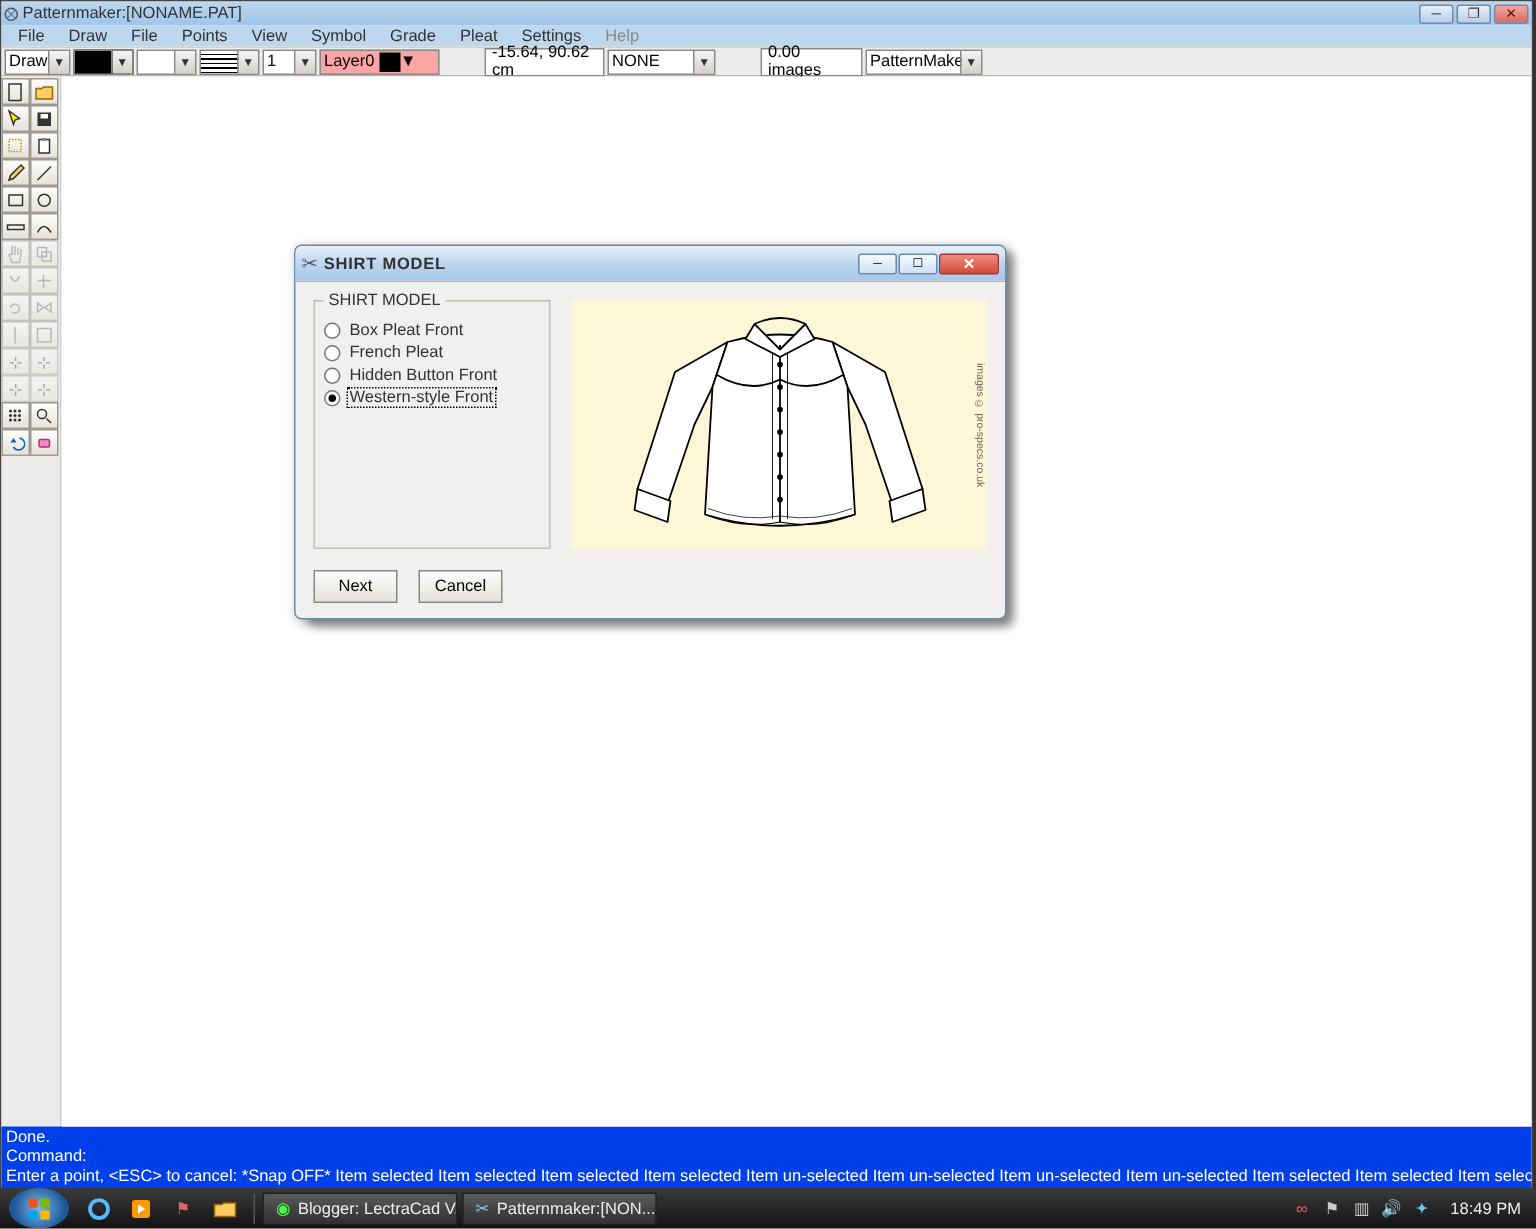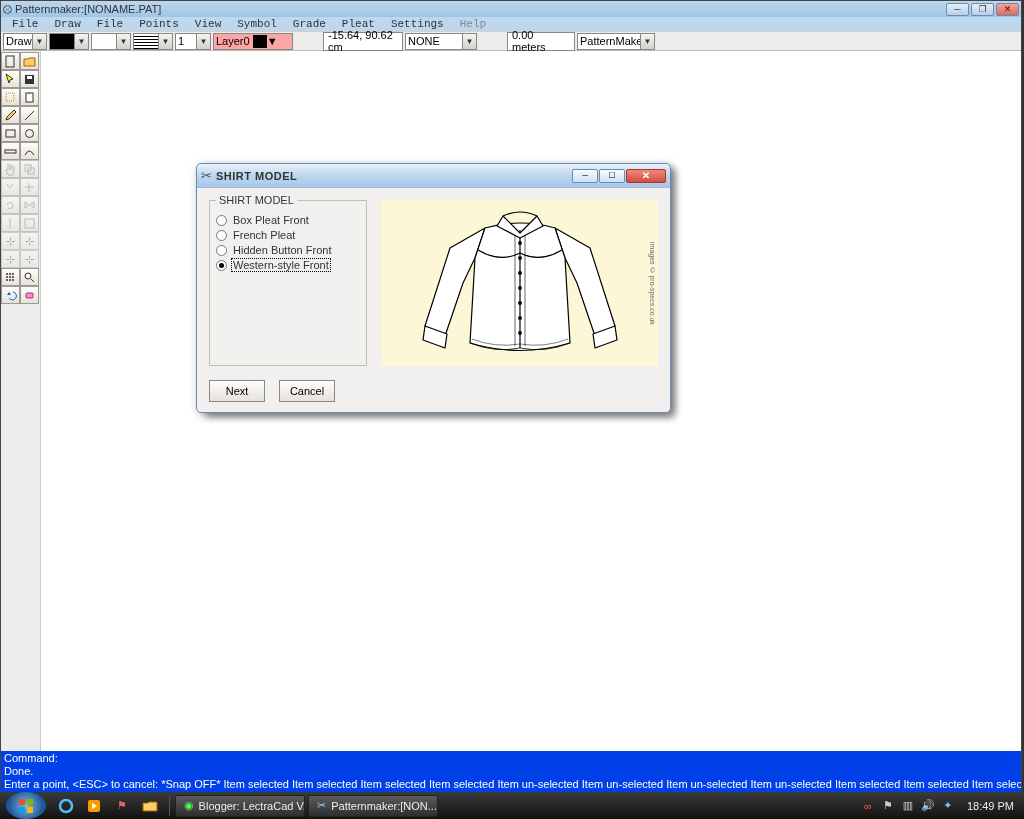--- a/index.html
+++ b/index.html
@@ -11,21 +11,21 @@
   
   .titlebar { height: 16px; background: linear-gradient(#bdd7ee,#a0c4e8); display: flex; align-items: center; padding: 0 2px; font-size: 11px; }
   .titlebar .scissors { width: 9px; height: 9px; border-radius: 50%; border: 1px solid #555; display:flex; align-items:center; justify-content:center; margin-right:3px;}
   .title-text { flex: 1; color: #333; }
   .win-btns { display:flex; gap:2px; margin-left:auto; }
   .win-btn { width: 23px; height: 13px; background: linear-gradient(#e6eff8,#b9cee6); border:1px solid #6a8bb0; border-radius:2px; display:flex; align-items:center; justify-content:center; font-size:9px; color:#333;}
   .win-btn.close { background: linear-gradient(#f2a6a0,#d96b61); color:#4a0e0e; }
 
   
   .menubar { height: 14px; background: #bdd7ee; display:flex; align-items:center; padding: 0 4px; gap: 2px; font-size:11px;}
-  .menu-item { padding: 0 7px; color:#333;font-family:Liberation Mono, monospace; }
+  .menu-item { padding: 0 7px; color:#333; }
   .menu-item.dim{ color:#888;}
 
   
   .propbar { height: 20px; background:#edeceb; border-top:1px solid #d4d0c8; border-bottom:1px solid #bdb9b0; display:flex; align-items:center; padding:0 2px; gap:2px; font-size:11px;}
   .pb-combo { height:17px; border:1px solid #888; background:#fff; display:flex; align-items:center; padding:0 2px; font-size:11px; position:relative;}
   .pb-combo .arrow { position:absolute; right:0; top:0; bottom:0; width:14px; background:linear-gradient(#f4f4f4,#d4d0c8); border-left:1px solid #888; display:flex; align-items:center; justify-content:center; font-size:8px; color:#333;}
   .swatch-black{ background:#000; }
   .swatch-white{ background:#fff; }
   .swatch-stripe{ background:repeating-linear-gradient(0deg,#000 0,#000 1px,#fff 1px,#fff 3px);}
   .pb-layer{ display:flex;align-items:center;height:17px;border:1px solid #888;background:#fca5a5;padding:0 2px;position:relative;}
@@ -136,21 +136,21 @@
     <div class="pb-layer" style="width:80px">
         <span>Layer0</span>
         <span class="sq"></span>
         <span class="arrow">▼</span>
       </div>
     <div class="coord-box" style="width:80px">-15.64, 90.62 cm</div>
     <div class="pb-combo" style="width:72px">
         <span>NONE</span>
         <span class="arrow">▼</span>
       </div>
-    <div class="coord-box" style="width:60px">0.00 meters</div>
+    <div class="coord-box" style="width:60px">0.00 images</div>
     <div class="pb-combo" style="width:78px">
         <span>PatternMaker</span>
         <span class="arrow">▼</span>
       </div>
   </div>
 
   <div class="work-row">
     <div class="toolbox">
       <div class="tool-row">
           <div class="tool-btn">
@@ -315,22 +315,22 @@
             <svg viewBox="0 0 13 13">
               <rect x="3" y="4" width="7" height="5" rx="1" fill="#f8c" stroke="#a36"></rect>
             </svg>
           </div>
         </div>
     </div>
     <div class="canvas"></div>
   </div>
 
   <div class="status">
+    <div>Done.</div>
     <div>Command:</div>
-    <div>Done.</div>
     <div><span>Enter a point, &lt;ESC&gt; to cancel:  *Snap OFF*  Item selected Item selected Item selected Item selected Item un-selected Item un-selected Item un-selected Item un-selected Item selected Item selected Item selected Item selected Item s</span></div>
   </div>
 </div>
 
 <div class="dialog-shadow"></div>
 <div class="dialog">
   <div class="dlg-title">
     <span class="sc">✂</span>
     <span class="t">SHIRT MODEL</span>
     <div class="dbtns">

